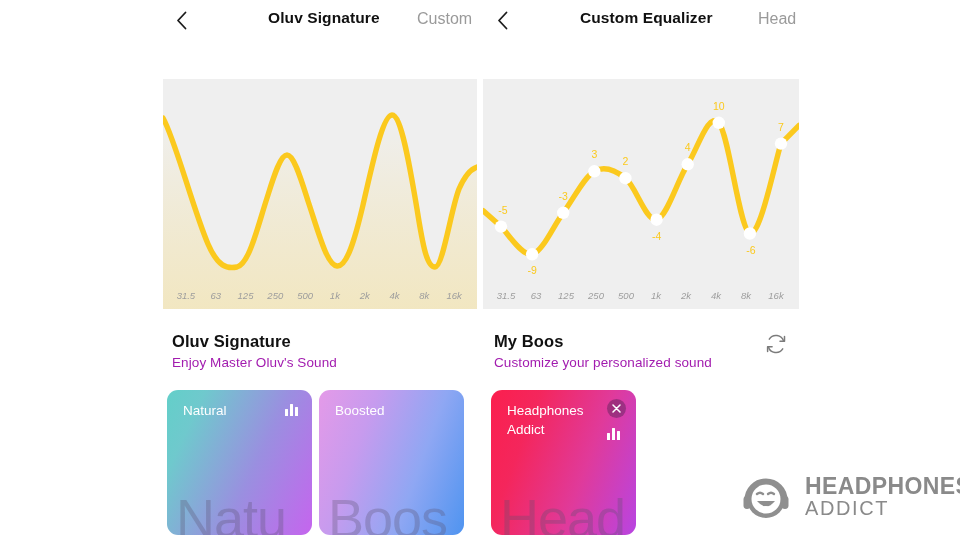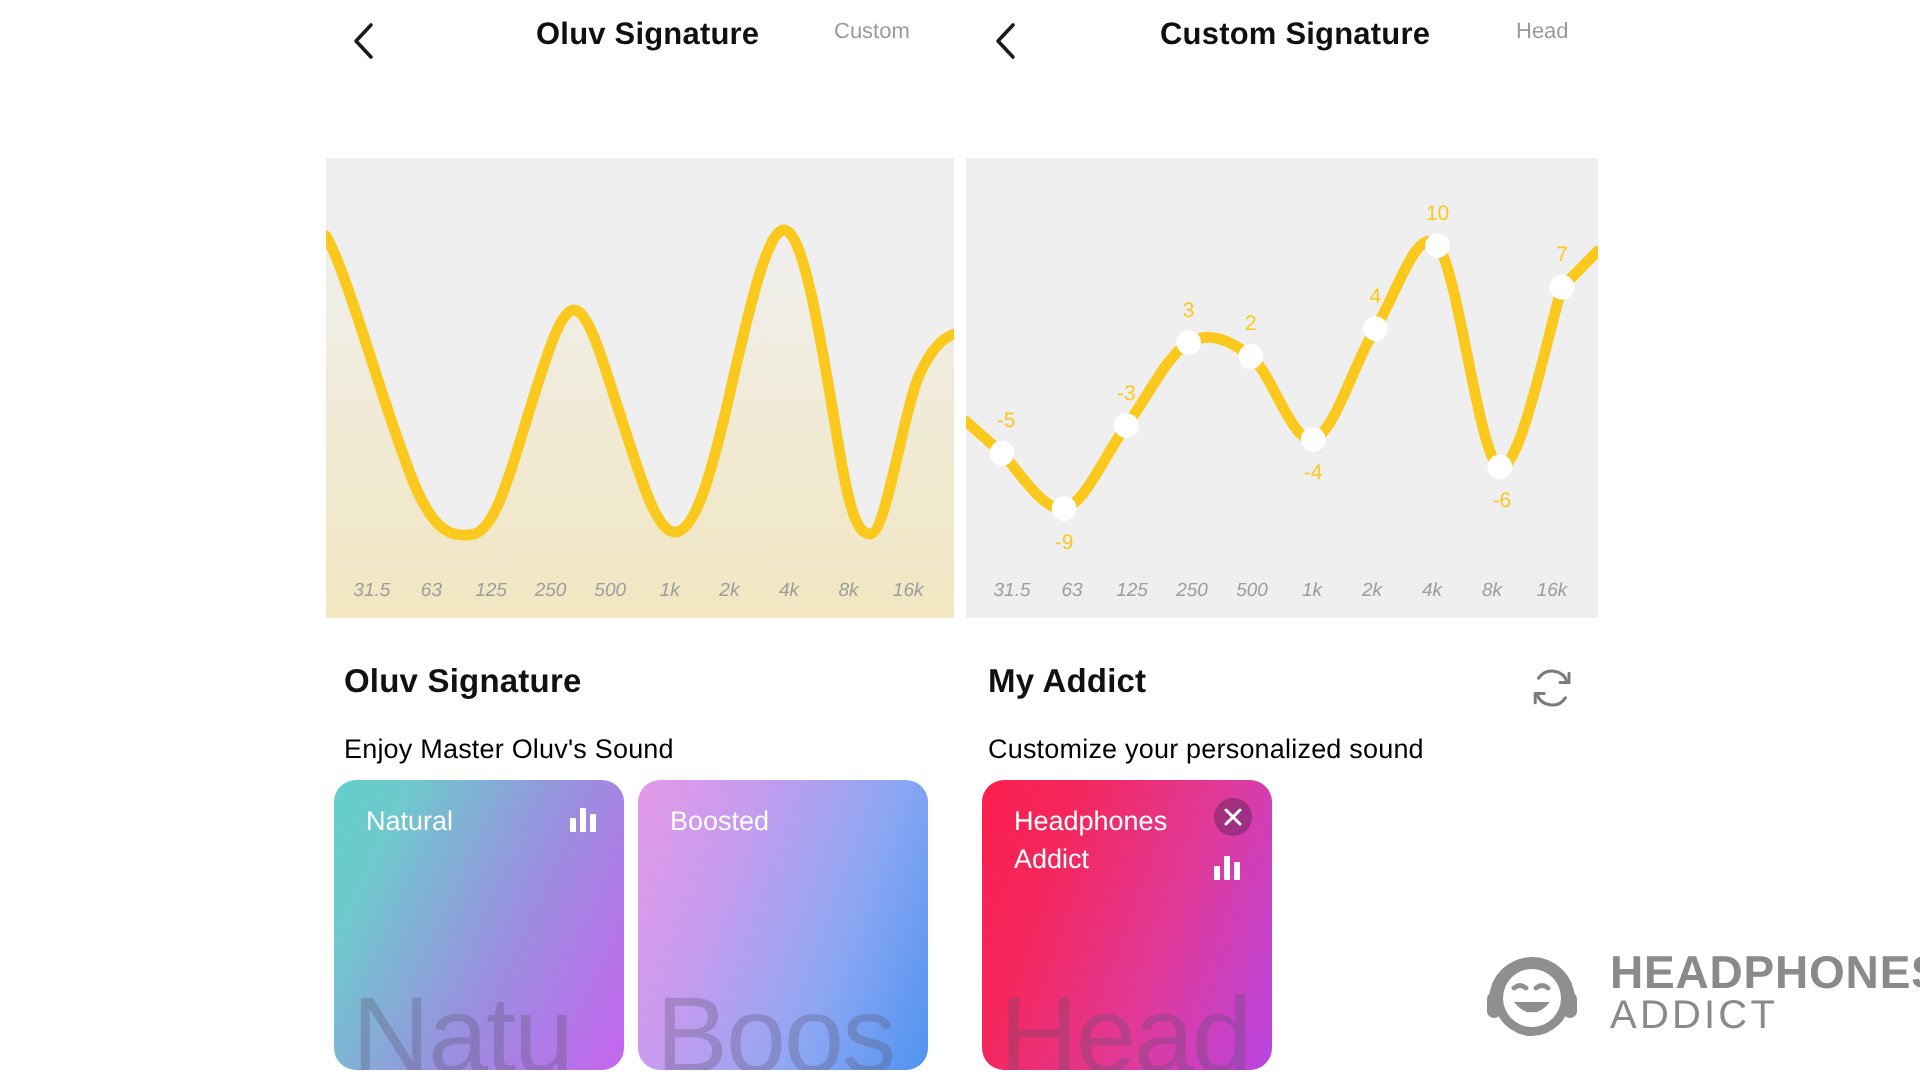--- a/index.html
+++ b/index.html
@@ -17,21 +17,21 @@
     position:absolute; top:6px; width:26px; height:28px;
     display:flex; align-items:center; justify-content:center;
     color:#1b1b1b;
   }
   .nav-back svg { display:block; }
   .nav-title {
     position:absolute; top:9px; font-size:15.5px; font-weight:bold;
     color:#101010; letter-spacing:.1px; white-space:nowrap;
   }
   .nav-action {
-    position:absolute; top:10px; font-size:11px; color:#9a9a9a;
+    position:absolute; top:10px; font-size:16px; color:#9a9a9a;
     white-space:nowrap;
   }
   #back-left  { left:168px; }
   #title-left { left:268px; }
   #action-left{ left:417px; }
   #back-right { left:489px; }
   #title-right{ left:580px; }
   #action-right{ left:758px; }
 
   
@@ -51,21 +51,21 @@
   .axis span { flex:0 0 auto; text-align:center; width:9.4%;font-style:italic; }
 
   
   .sec { position:absolute; }
   #sec-left  { left:172px; top:332px; }
   #sec-right { left:494px; top:332px; }
   .sec-title {
     font-size:16.5px; font-weight:bold; color:#111; letter-spacing:.1px;
   }
   .sec-sub {
-    margin-top:16px; font-size:13.5px; color:#000000; letter-spacing:.1px;
+    margin-top:4px; font-size:13.5px; color:#a21caf; letter-spacing:.1px;
   }
   #reset-icon {
     position:absolute; left:764px; top:332px; width:24px; height:24px;
     color:#7b7b7b;
   }
 
   
   .card {
     position:absolute; top:390px; width:145px; height:145px;
     border-radius:11px; overflow:hidden;
@@ -120,21 +120,21 @@
     <div class="nav-title" id="title-left">Oluv Signature</div>
     <div class="nav-action" id="action-left">Custom</div>
 
     <div class="nav-back" id="back-right">
       <span>
         <svg width="11" height="19" viewBox="0 0 11 19" fill="none">
           <path d="M9.5 1.5L2 9.5L9.5 17.5" stroke="#1b1b1b" stroke-width="1.8" stroke-linecap="round" stroke-linejoin="round"></path>
         </svg>
       </span>
     </div>
-    <div class="nav-title" id="title-right">Custom Signature</div>
+    <div class="nav-title" id="title-right">Custom Equalizer</div>
     <div class="nav-action" id="action-right">Head</div>
   </div>
 
   <div class="chart-card" id="chart-left">
     <svg class="chart-svg" width="314" height="230" viewBox="0 0 314 230">
       <defs>
         <linearGradient id="fillL" x1="0" y1="0" x2="0" y2="1">
           <stop offset="0%" stop-color="#FBC91E" stop-opacity="0"></stop>
           <stop offset="55%" stop-color="#FBC91E" stop-opacity="0.13"></stop>
           <stop offset="100%" stop-color="#FBC91E" stop-opacity="0.22"></stop>
@@ -205,21 +205,21 @@
       <span>16k</span>
     </div>
   </div>
 
   <div class="sec" id="sec-left">
     <div class="sec-title">Oluv Signature</div>
     <div class="sec-sub">Enjoy Master Oluv's Sound</div>
   </div>
 
   <div class="sec" id="sec-right">
-    <div class="sec-title">My Addict</div>
+    <div class="sec-title">My Boos</div>
     <div class="sec-sub">Customize your personalized sound</div>
   </div>
 
   <div id="reset-icon">
     <svg width="24" height="24" viewBox="0 0 24 24" fill="none">
       <path d="M20.5 9.2V4.6M20.5 9.2H16" stroke="#7b7b7b" stroke-width="1.5" stroke-linecap="round" stroke-linejoin="round"></path>
       <path d="M3.6 14.8V19.4M3.6 14.8H8.1" stroke="#7b7b7b" stroke-width="1.5" stroke-linecap="round" stroke-linejoin="round"></path>
       <path d="M19.6 9.1A8 8 0 0 0 5.3 7.1" stroke="#7b7b7b" stroke-width="1.5" stroke-linecap="round"></path>
       <path d="M4.4 14.9A8 8 0 0 0 18.7 16.9" stroke="#7b7b7b" stroke-width="1.5" stroke-linecap="round"></path>
     </svg>

